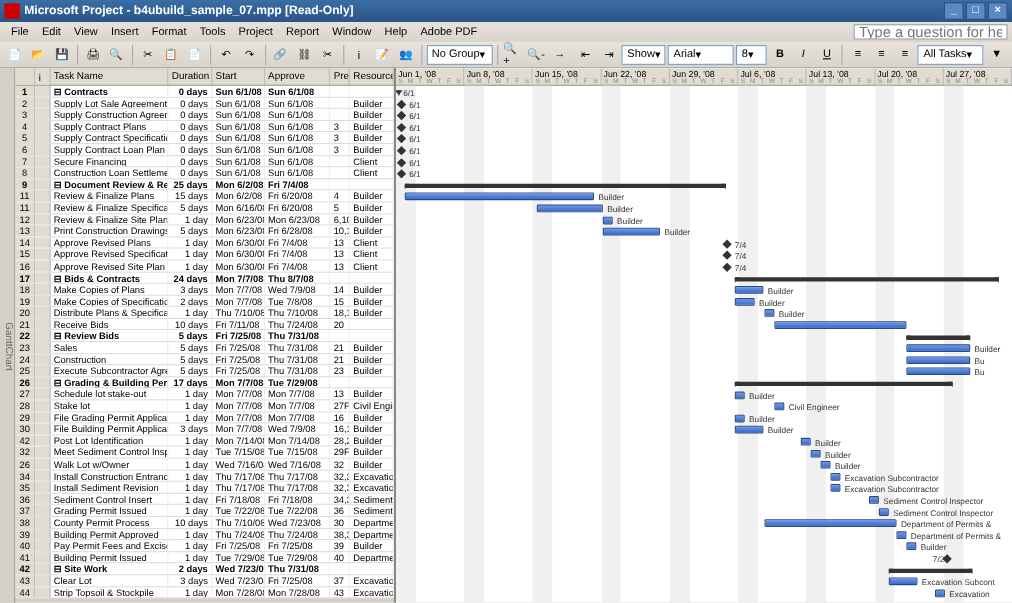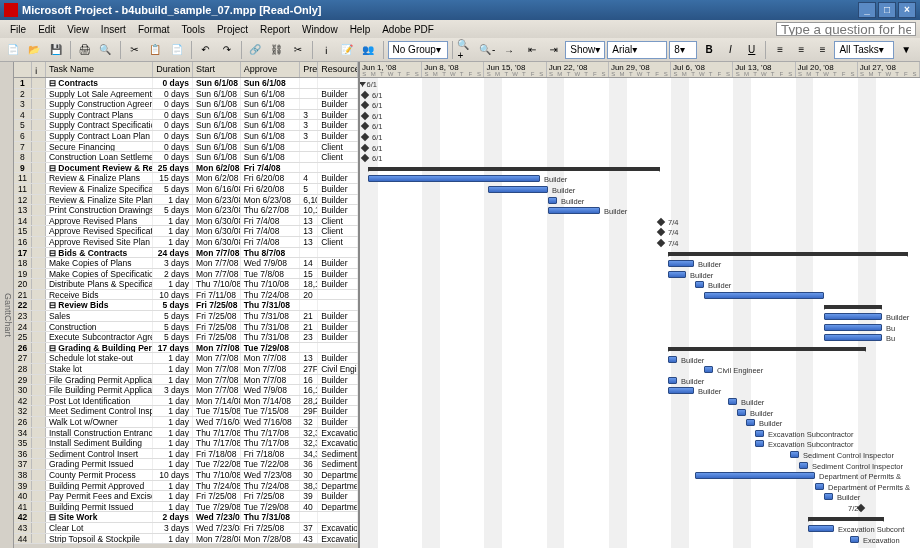--- a/index.html
+++ b/index.html
@@ -264,21 +264,21 @@
           <div class="c-fn">Mon 6/23/08</div>
           <div class="c-pr">6,10</div>
           <div class="c-res">Builder</div>
         </div>
         <div class="grow">
           <div class="rownum">13</div>
           <div class="ind-ico"></div>
           <div class="c-task">      Print Construction Drawings</div>
           <div class="c-dur">5 days</div>
           <div class="c-st">Mon 6/23/08</div>
-          <div class="c-fn">Thu 6/27/08</div>
+          <div class="c-fn">Fri 6/28/08</div>
           <div class="c-pr">10,11,12</div>
           <div class="c-res">Builder</div>
         </div>
         <div class="grow">
           <div class="rownum">14</div>
           <div class="ind-ico"></div>
           <div class="c-task">      Approve Revised Plans</div>
           <div class="c-dur">1 day</div>
           <div class="c-st">Mon 6/30/08</div>
           <div class="c-fn">Fri 7/4/08</div>
@@ -481,21 +481,21 @@
           <div class="c-task">      Install Construction Entrance</div>
           <div class="c-dur">1 day</div>
           <div class="c-st">Thu 7/17/08</div>
           <div class="c-fn">Thu 7/17/08</div>
           <div class="c-pr">32,33</div>
           <div class="c-res">Excavation Sub</div>
         </div>
         <div class="grow">
           <div class="rownum">35</div>
           <div class="ind-ico"></div>
-          <div class="c-task">      Install Sediment Building</div>
+          <div class="c-task">      Install Sediment Revision</div>
           <div class="c-dur">1 day</div>
           <div class="c-st">Thu 7/17/08</div>
           <div class="c-fn">Thu 7/17/08</div>
           <div class="c-pr">32,33</div>
           <div class="c-res">Excavation Sub</div>
         </div>
         <div class="grow">
           <div class="rownum">36</div>
           <div class="ind-ico"></div>
           <div class="c-task">      Sediment Control Insert</div>

